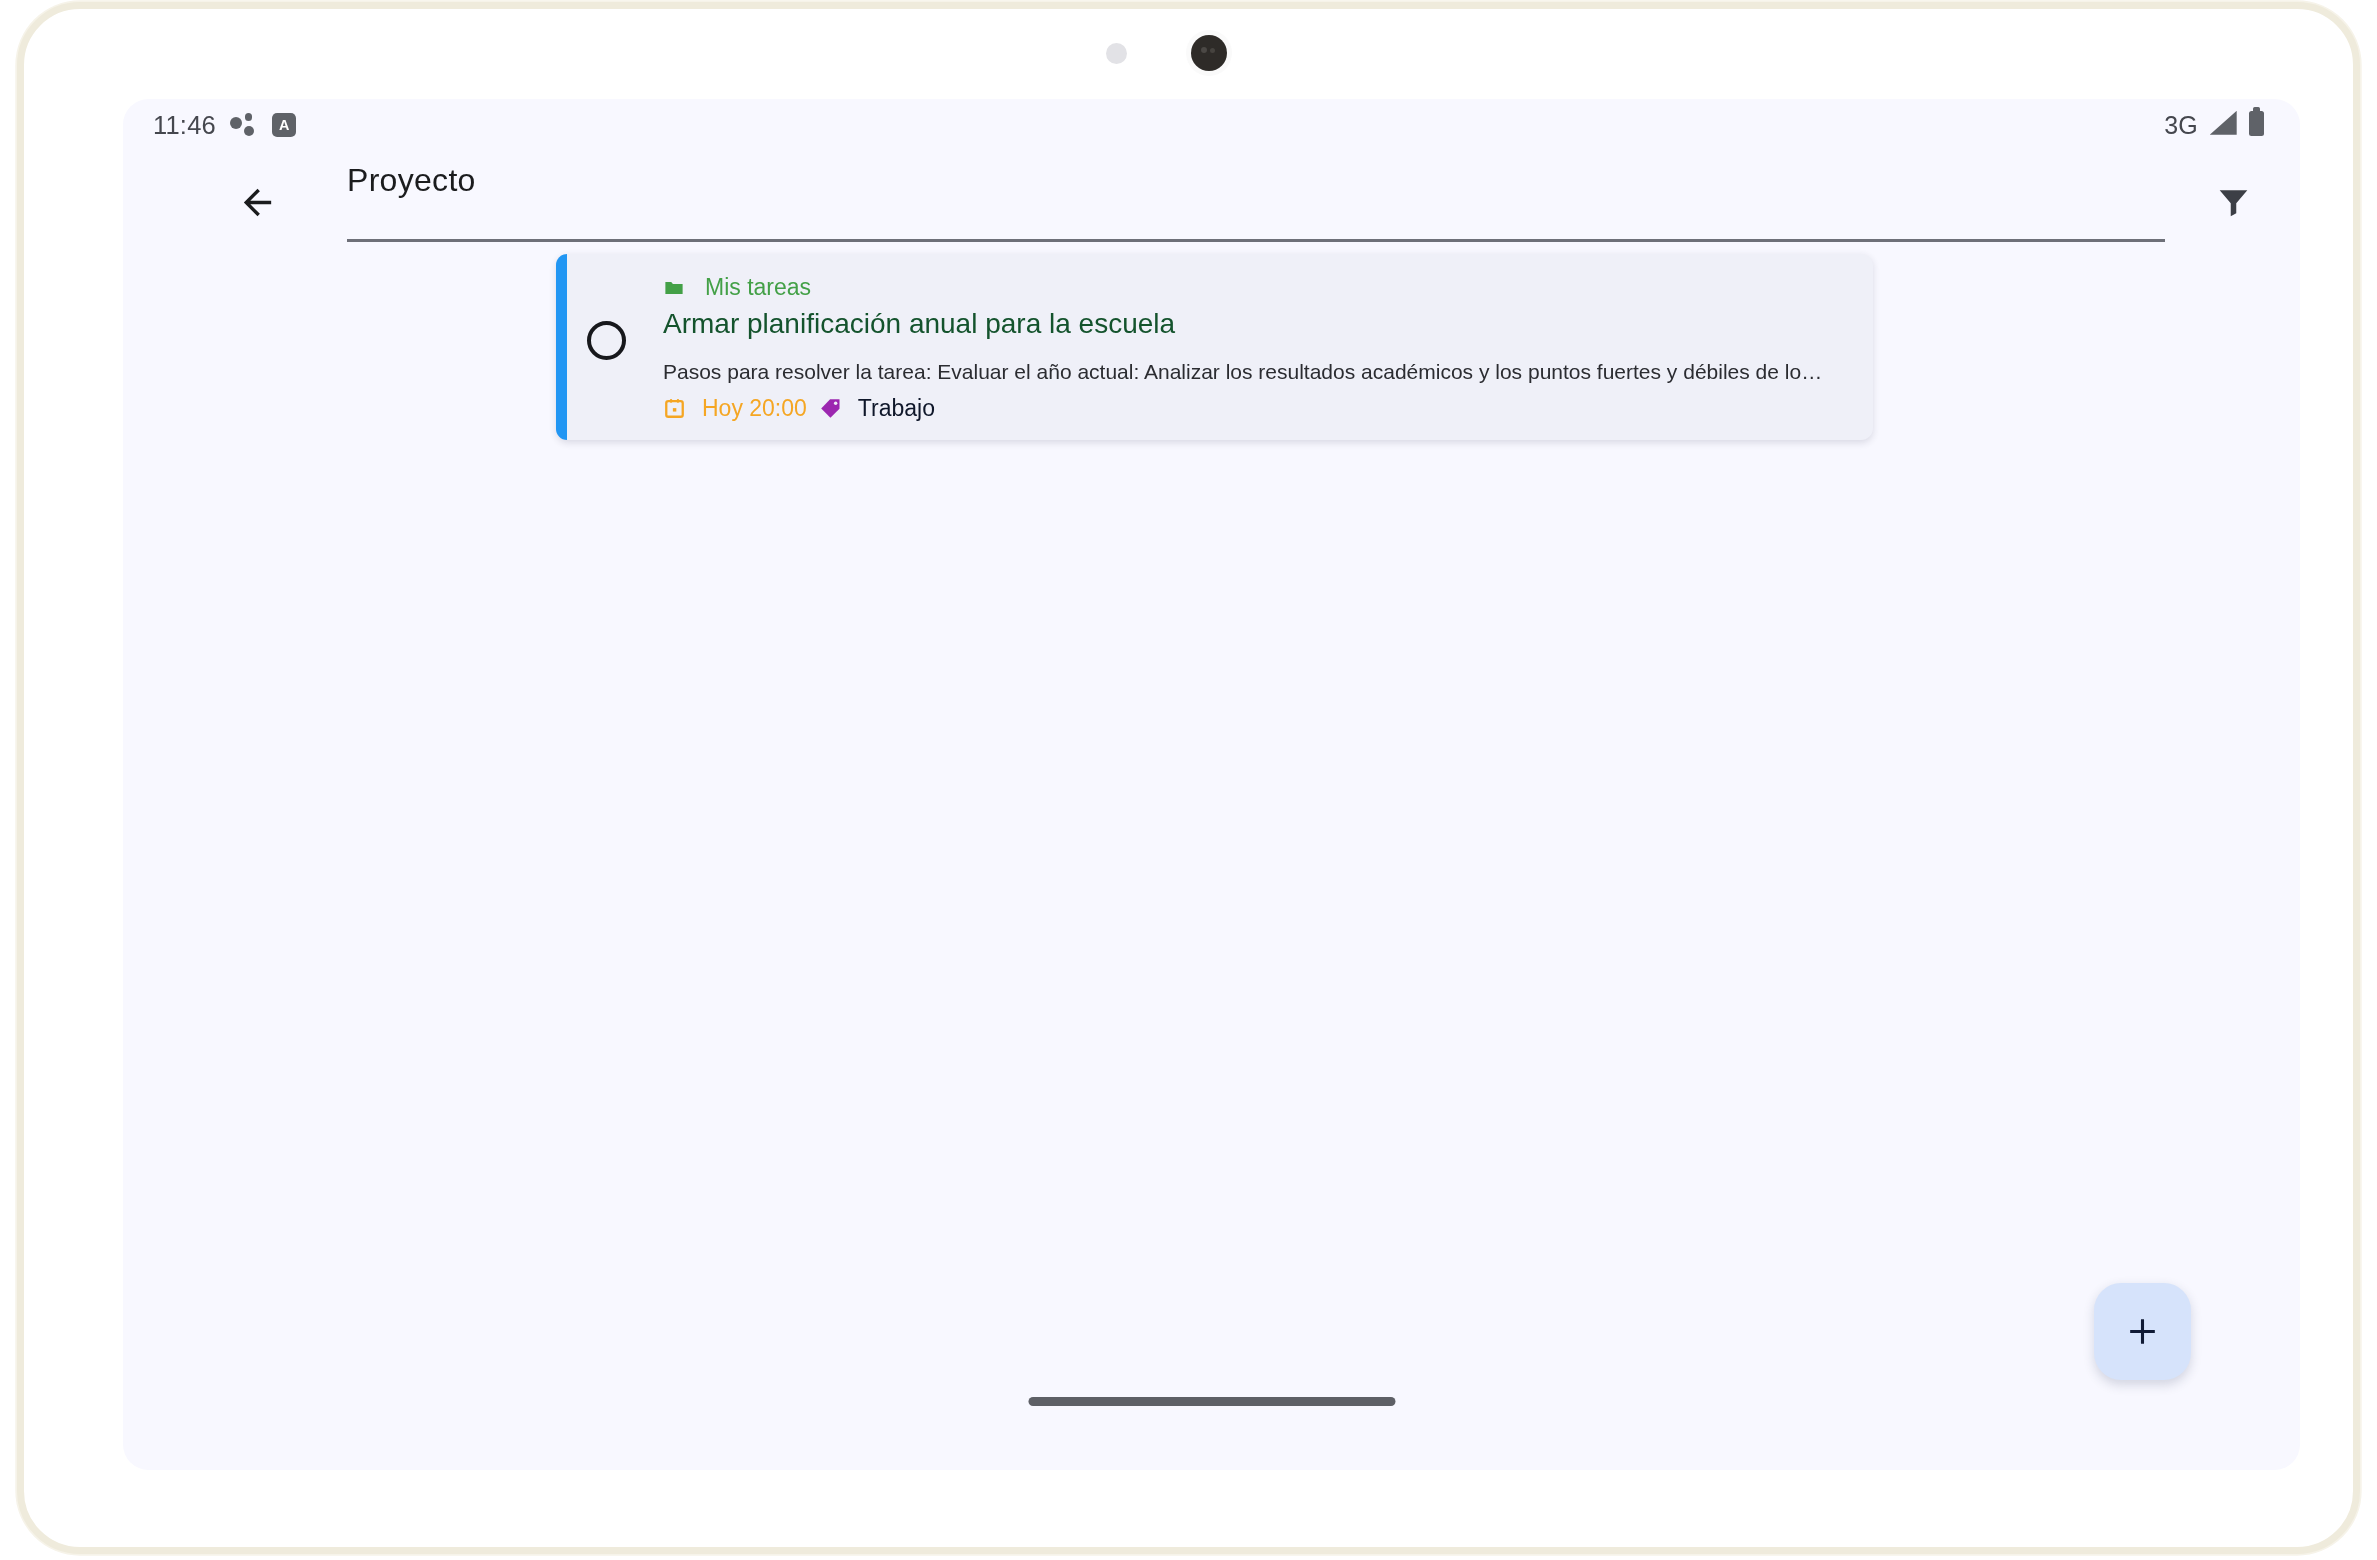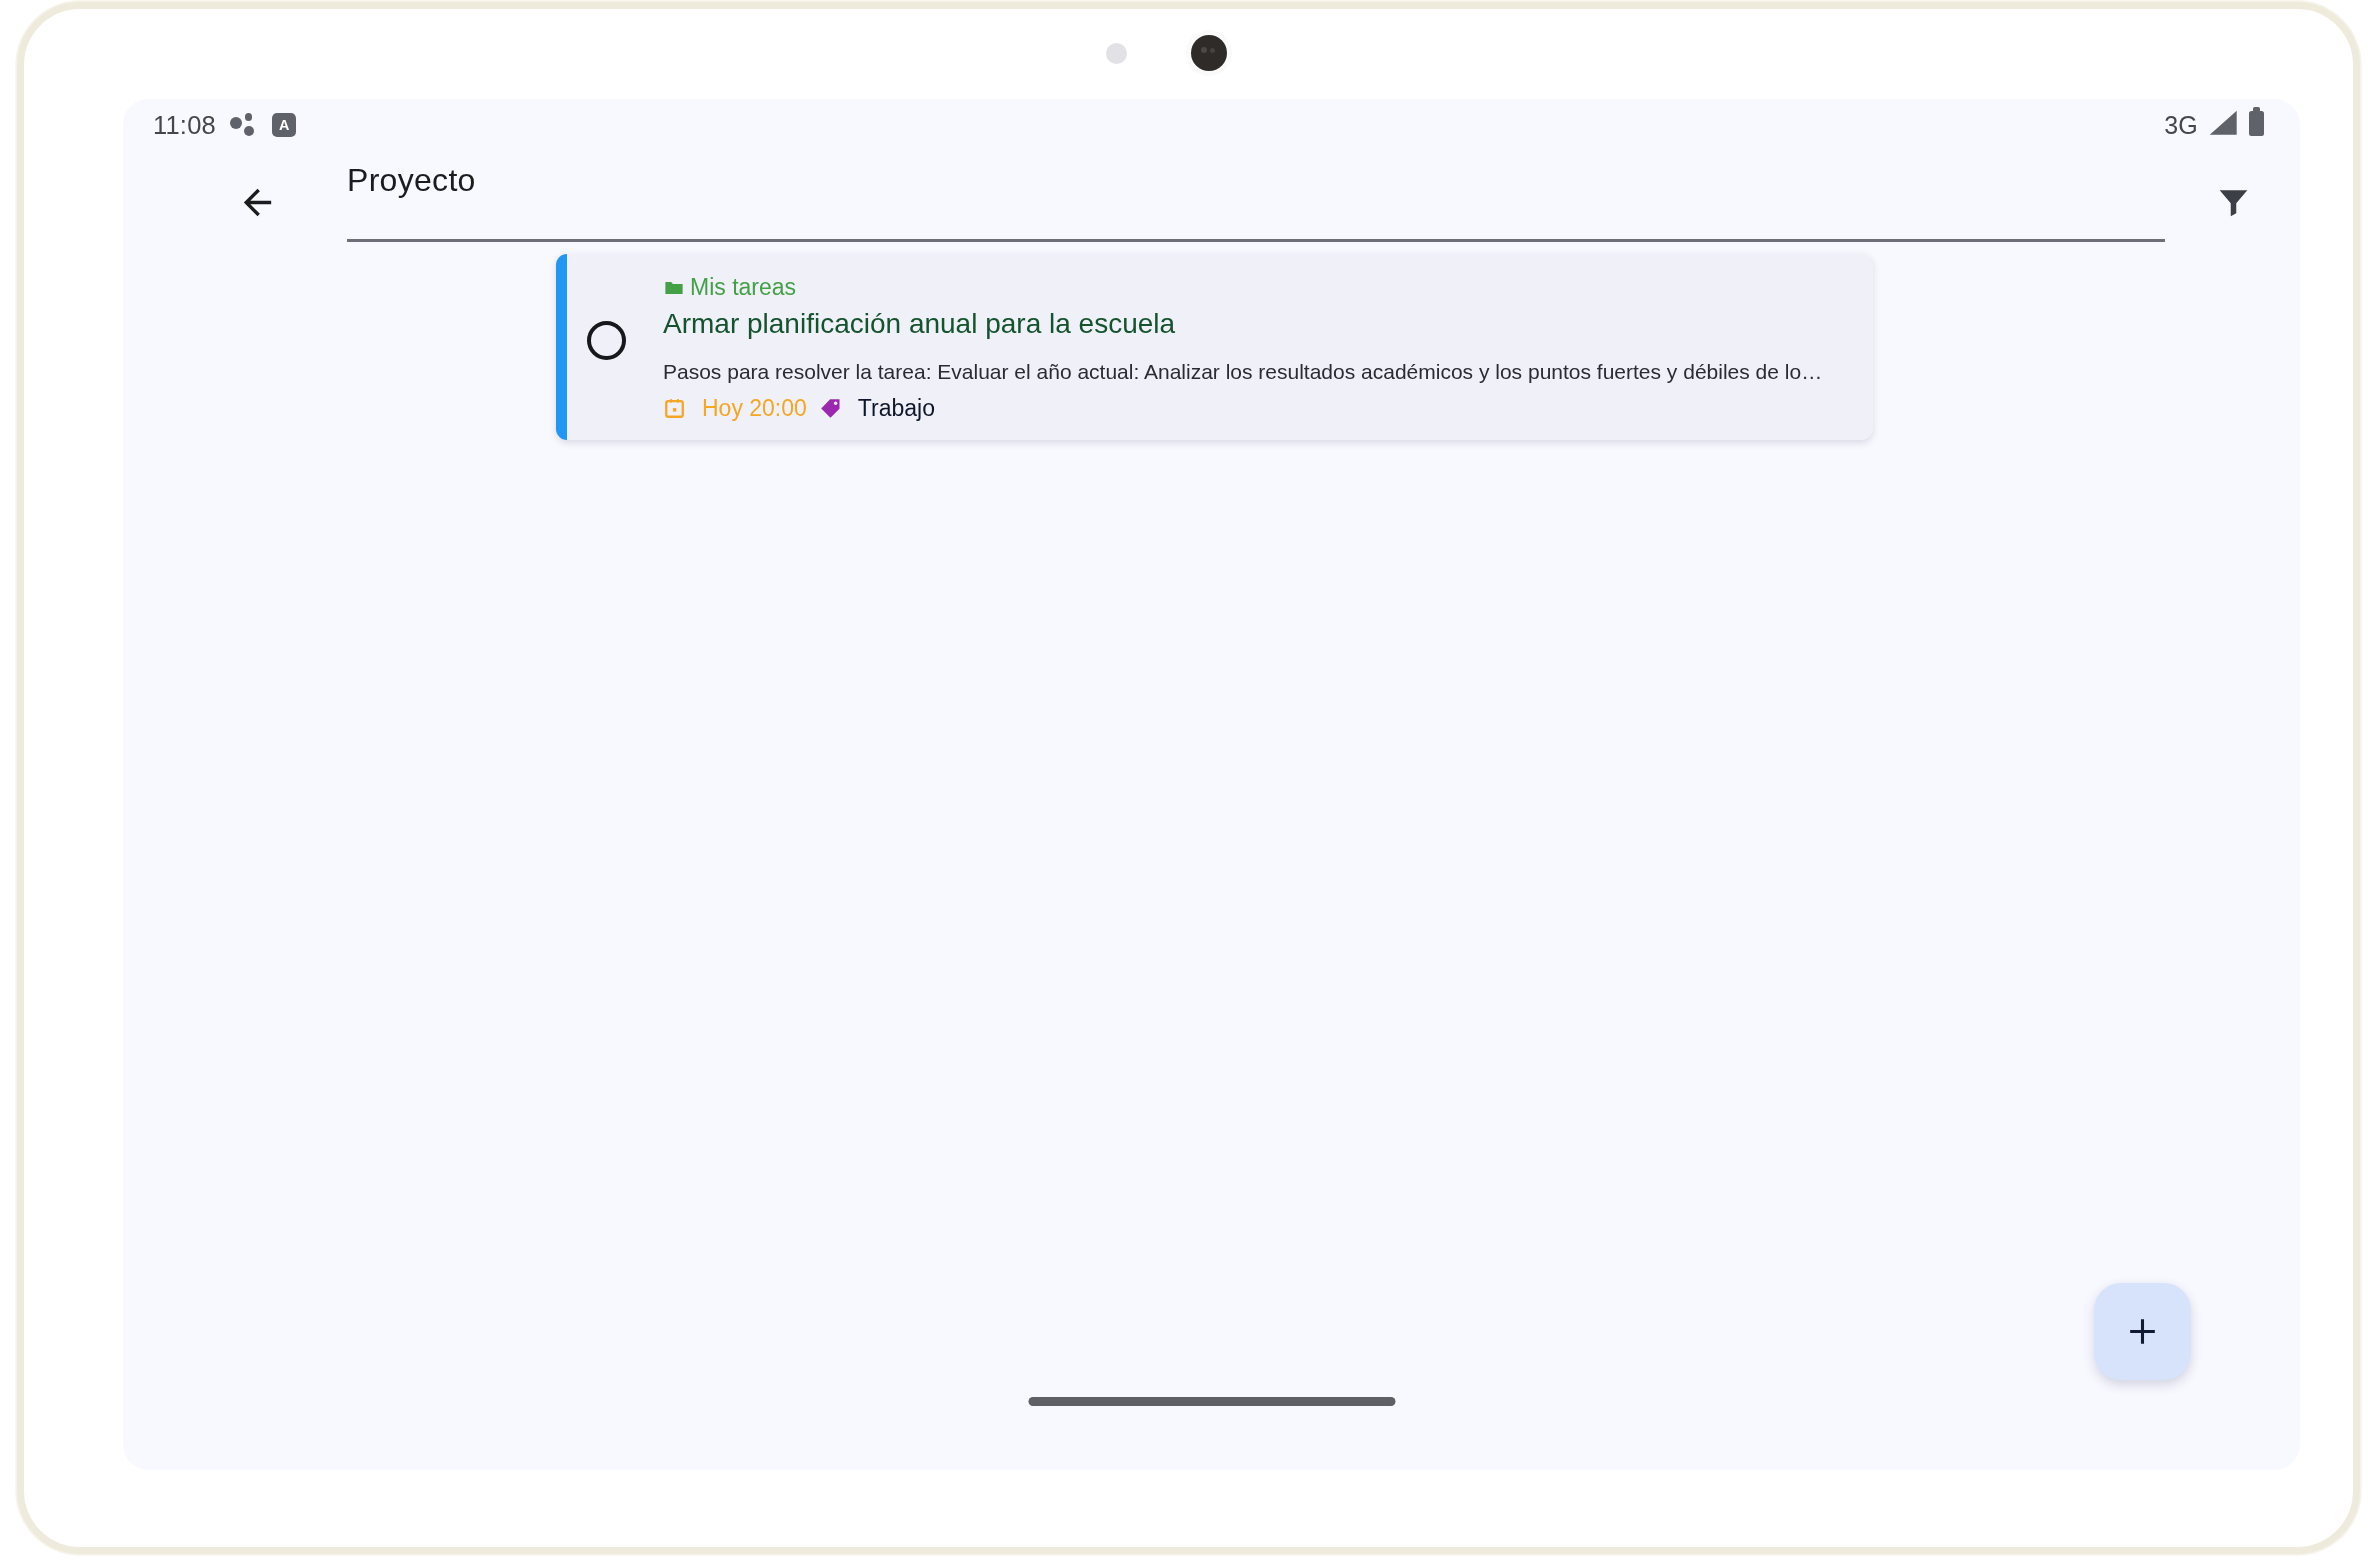--- a/index.html
+++ b/index.html
@@ -147,21 +147,21 @@
   #task-checkbox{
     flex:0 0 auto;
     width:39px; height:39px;
     margin:49px 0 0 31px;
     border:4.2px solid #17181C;
     border-radius:50%;
     cursor:pointer;
   }
   #task-body{ flex:1; padding-left:37px; padding-top:1.7px; }
   #project-row{
-    display:flex; align-items:center; gap:5px;
+    display:flex; align-items:center; gap:20px;
     margin-bottom:5.1px;
   }
   #project-label{ font-size:23px; color:#43A047; }
   #task-title{
     font-size:28px; color:#14532d; line-height:1.25;
     margin-bottom:17px;
   }
   #task-desc{
     font-size:21px; color:#2B2C31; line-height:1.3;
     white-space:nowrap; overflow:hidden; text-overflow:ellipsis;
@@ -201,21 +201,21 @@
 
   <div id="sensor-dot"></div>
   <div id="camera-lens">
     <div class="inner"></div>
   </div>
 
   <div id="screen">
 
     <div id="status-bar">
       <div id="status-left">
-        <span id="clock">11:08</span>
+        <span id="clock">11:46</span>
         <span id="dots-icon">
             <i></i>
             <i></i>
             <i></i>
           </span>
         <span id="keyboard-badge">A</span>
       </div>
       <div id="status-right">
         <span id="network-label">3G</span>
         <span id="signal-icon"></span>

